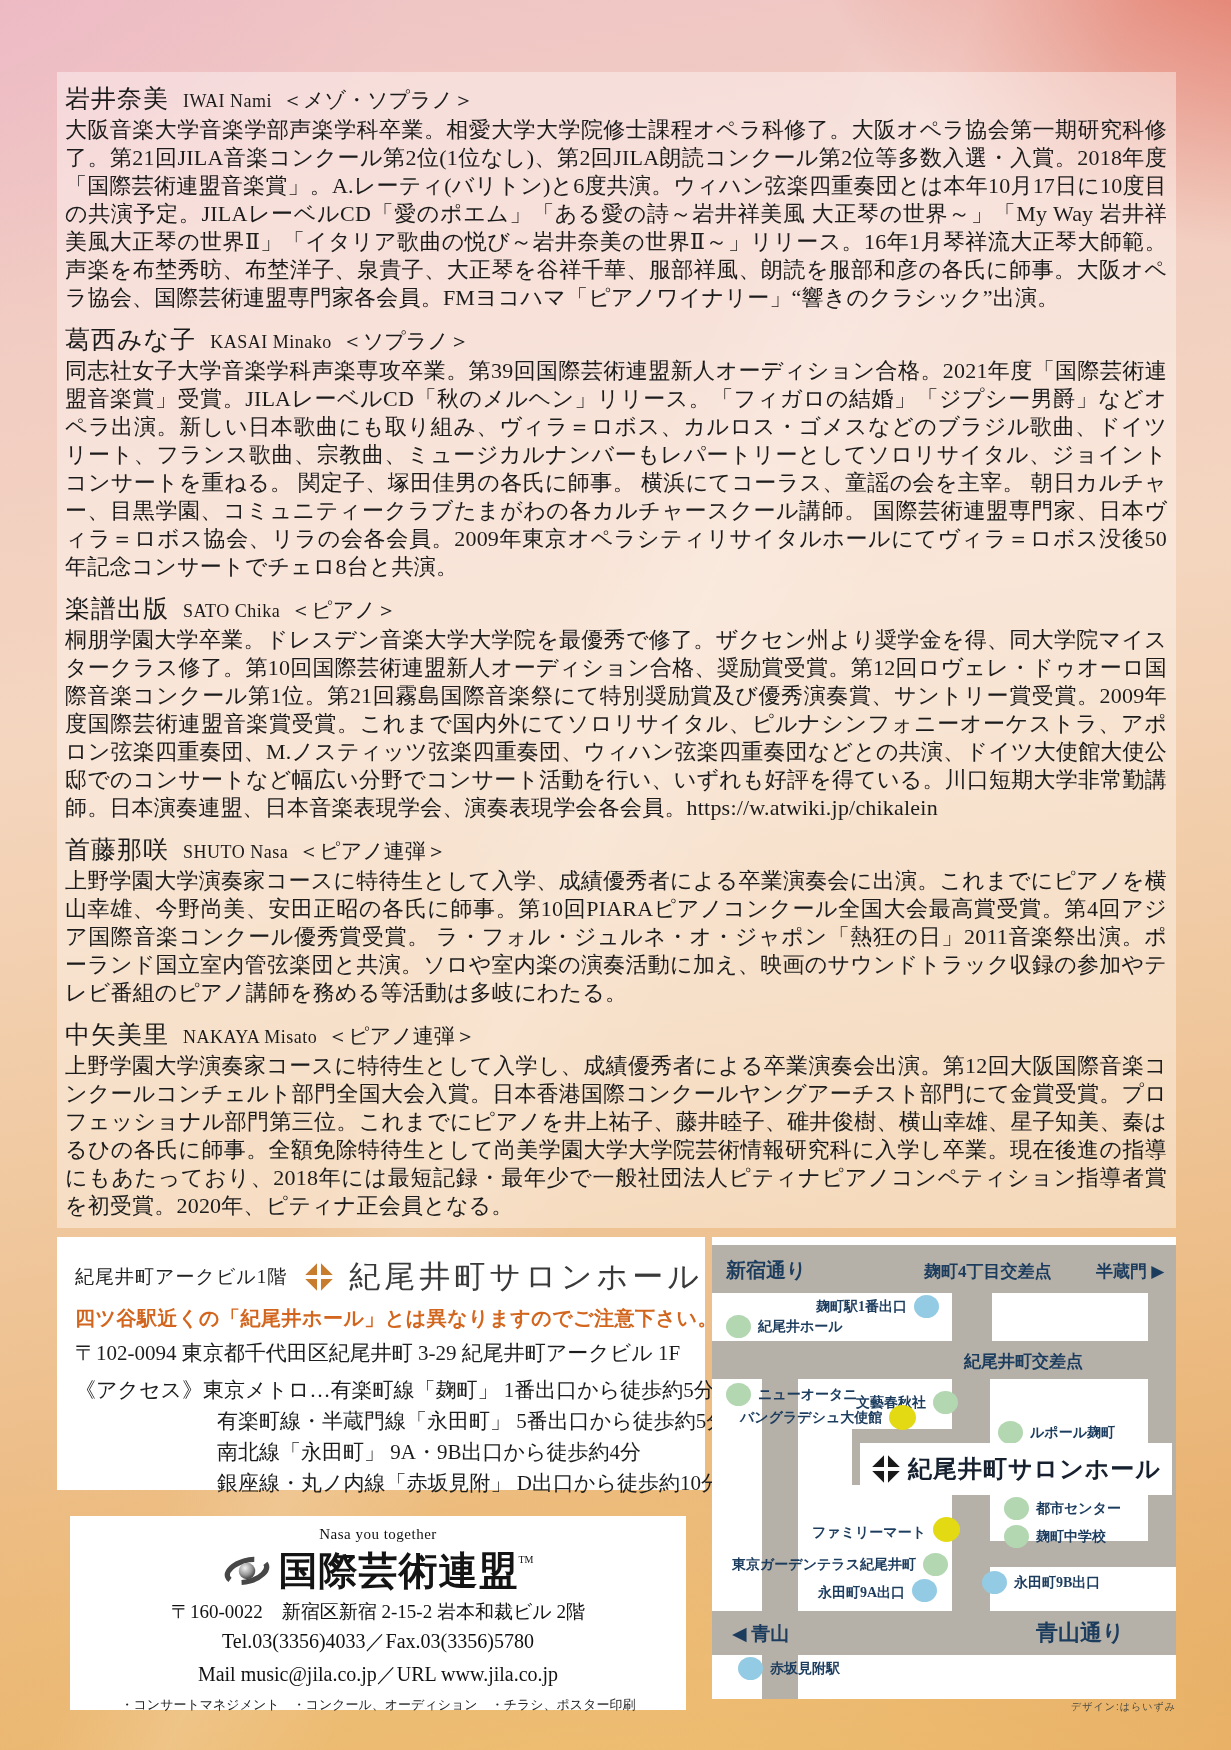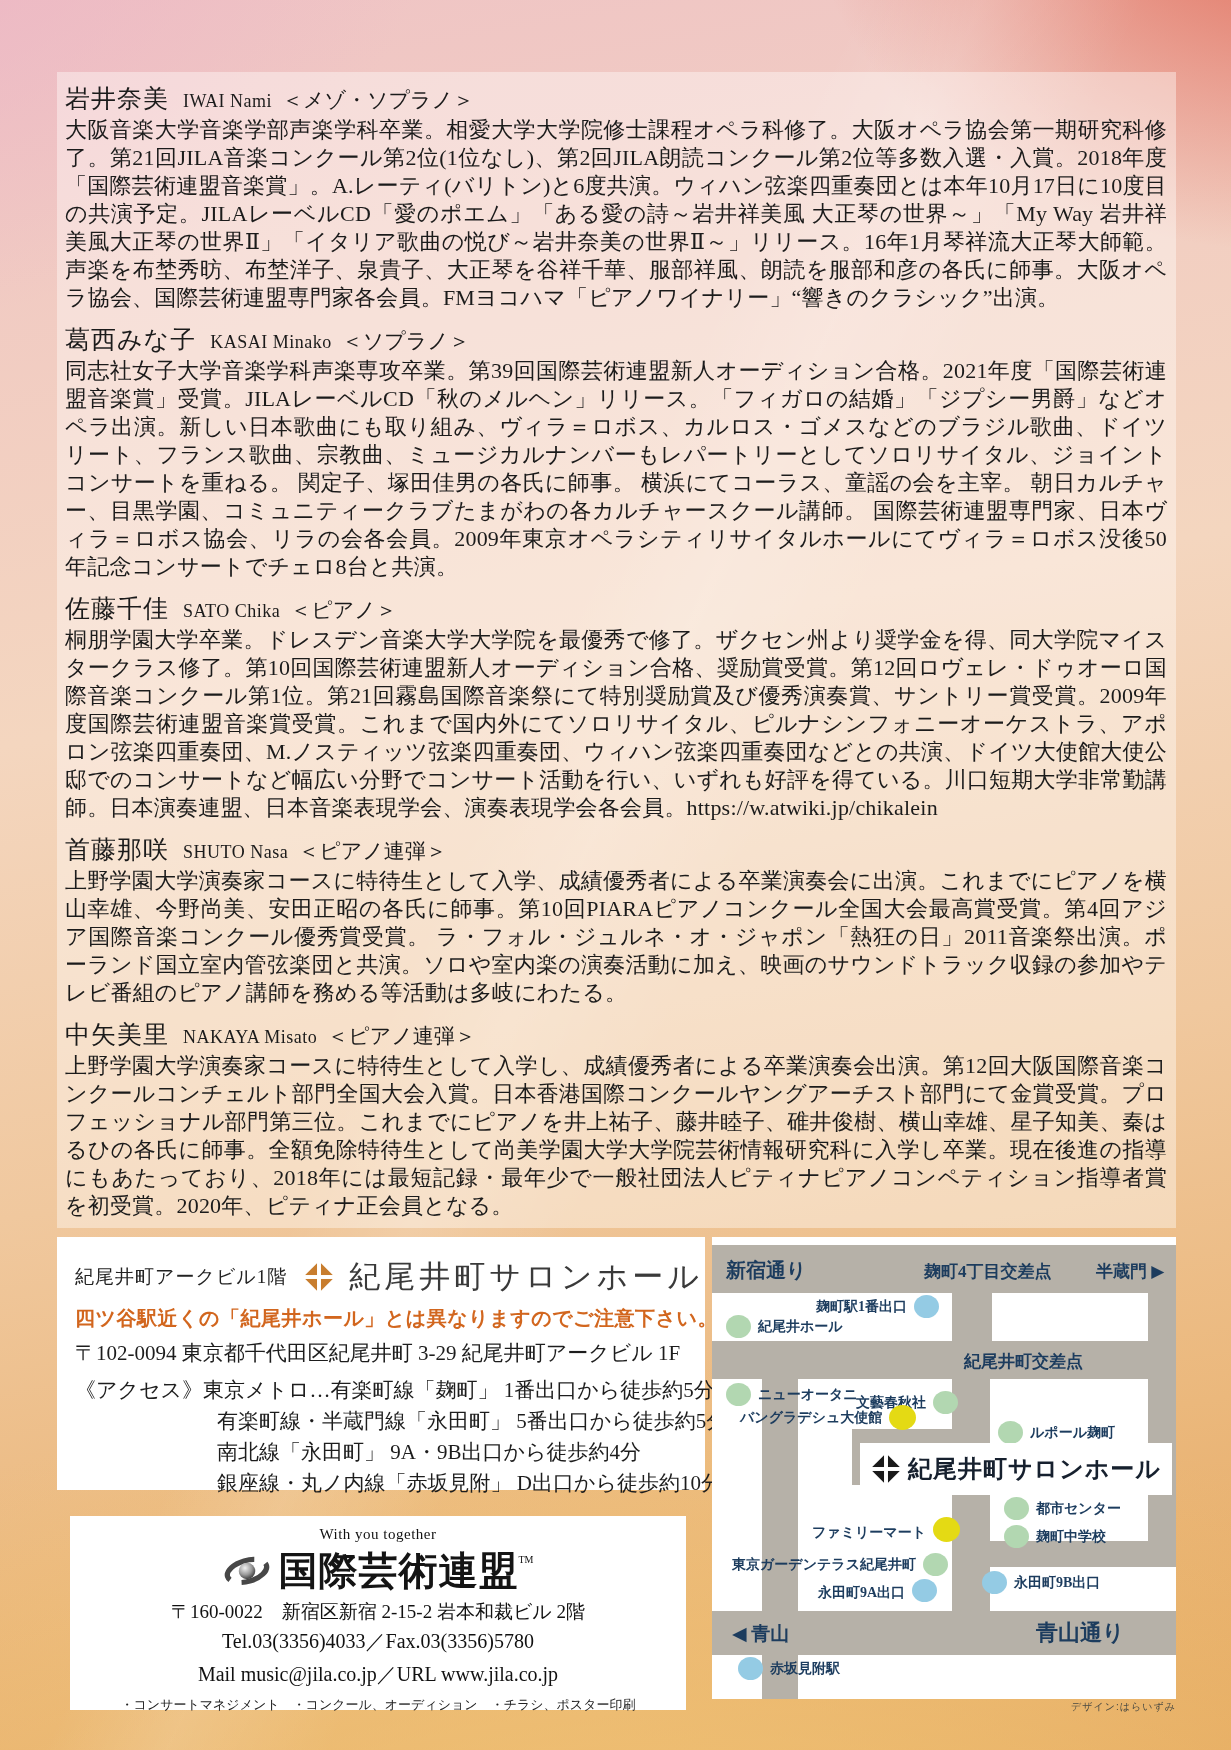--- a/index.html
+++ b/index.html
@@ -87,21 +87,21 @@
 
     <div class="bio-section">
       <div class="bio-head">
         <span class="bio-name">葛西みな子</span><span class="bio-romaji">KASAI Minako</span><span class="bio-role">＜ソプラノ＞</span>
       </div>
       <div class="bio-text">同志社女子大学音楽学科声楽専攻卒業。第39回国際芸術連盟新人オーディション合格。2021年度「国際芸術連盟音楽賞」受賞。JILAレーベルCD「秋のメルヘン」リリース。「フィガロの結婚」「ジプシー男爵」などオペラ出演。新しい日本歌曲にも取り組み、ヴィラ＝ロボス、カルロス・ゴメスなどのブラジル歌曲、ドイツリート、フランス歌曲、宗教曲、ミュージカルナンバーもレパートリーとしてソロリサイタル、ジョイントコンサートを重ねる。 関定子、塚田佳男の各氏に師事。 横浜にてコーラス、童謡の会を主宰。 朝日カルチャー、目黒学園、コミュニティークラブたまがわの各カルチャースクール講師。 国際芸術連盟専門家、日本ヴィラ＝ロボス協会、リラの会各会員。2009年東京オペラシティリサイタルホールにてヴィラ＝ロボス没後50年記念コンサートでチェロ8台と共演。</div>
     </div>
 
     <div class="bio-section">
       <div class="bio-head">
-        <span class="bio-name">佐藤千佳</span><span class="bio-romaji">SATO Chika</span><span class="bio-role">＜ピアノ＞</span>
+        <span class="bio-name">楽譜出版</span><span class="bio-romaji">SATO Chika</span><span class="bio-role">＜ピアノ＞</span>
       </div>
       <div class="bio-text">桐朋学園大学卒業。ドレスデン音楽大学大学院を最優秀で修了。ザクセン州より奨学金を得、同大学院マイスタークラス修了。第10回国際芸術連盟新人オーディション合格、奨励賞受賞。第12回ロヴェレ・ドゥオーロ国際音楽コンクール第1位。第21回霧島国際音楽祭にて特別奨励賞及び優秀演奏賞、サントリー賞受賞。2009年度国際芸術連盟音楽賞受賞。これまで国内外にてソロリサイタル、ピルナシンフォニーオーケストラ、アポロン弦楽四重奏団、M.ノスティッツ弦楽四重奏団、ウィハン弦楽四重奏団などとの共演、ドイツ大使館大使公邸でのコンサートなど幅広い分野でコンサート活動を行い、いずれも好評を得ている。川口短期大学非常勤講師。日本演奏連盟、日本音楽表現学会、演奏表現学会各会員。https://w.atwiki.jp/chikalein</div>
     </div>
 
     <div class="bio-section">
       <div class="bio-head">
         <span class="bio-name">首藤那咲</span><span class="bio-romaji">SHUTO Nasa</span><span class="bio-role">＜ピアノ連弾＞</span>
       </div>
       <div class="bio-text">上野学園大学演奏家コースに特待生として入学、成績優秀者による卒業演奏会に出演。これまでにピアノを横山幸雄、今野尚美、安田正昭の各氏に師事。第10回PIARAピアノコンクール全国大会最高賞受賞。第4回アジア国際音楽コンクール優秀賞受賞。 ラ・フォル・ジュルネ・オ・ジャポン「熱狂の日」2011音楽祭出演。ポーランド国立室内管弦楽団と共演。ソロや室内楽の演奏活動に加え、映画のサウンドトラック収録の参加やテレビ番組のピアノ講師を務める等活動は多岐にわたる。</div>
     </div>
@@ -129,21 +129,21 @@
     <div class="venue-address">〒102-0094 東京都千代田区紀尾井町 3-29 紀尾井町アークビル 1F</div>
     <div class="venue-access">
       <div>《アクセス》東京メトロ…有楽町線「麹町」 1番出口から徒歩約5分</div>
       <div class="indent">有楽町線・半蔵門線「永田町」 5番出口から徒歩約5分</div>
       <div class="indent">南北線「永田町」 9A・9B出口から徒歩約4分</div>
       <div class="indent">銀座線・丸ノ内線「赤坂見附」 D出口から徒歩約10分</div>
     </div>
   </div>
 
   <div class="jila-box">
-    <div class="jila-tagline">With you together</div>
+    <div class="jila-tagline">Nasa you together</div>
     <div class="jila-logo-row">
       <svg class="jila-logo" viewBox="0 0 64 56">
         <defs>
           <radialGradient id="jila-sphere" cx="38%" cy="32%" r="75%">
             <stop offset="0%" stop-color="#f2f2f2"></stop>
             <stop offset="55%" stop-color="#9a9a9a"></stop>
             <stop offset="100%" stop-color="#2e2e2e"></stop>
           </radialGradient>
         </defs>
         <ellipse cx="32" cy="28" rx="27" ry="14" fill="none" stroke="#474747" stroke-width="7" transform="rotate(-16 32 28)" stroke-dasharray="52 16" stroke-dashoffset="8"></ellipse>

